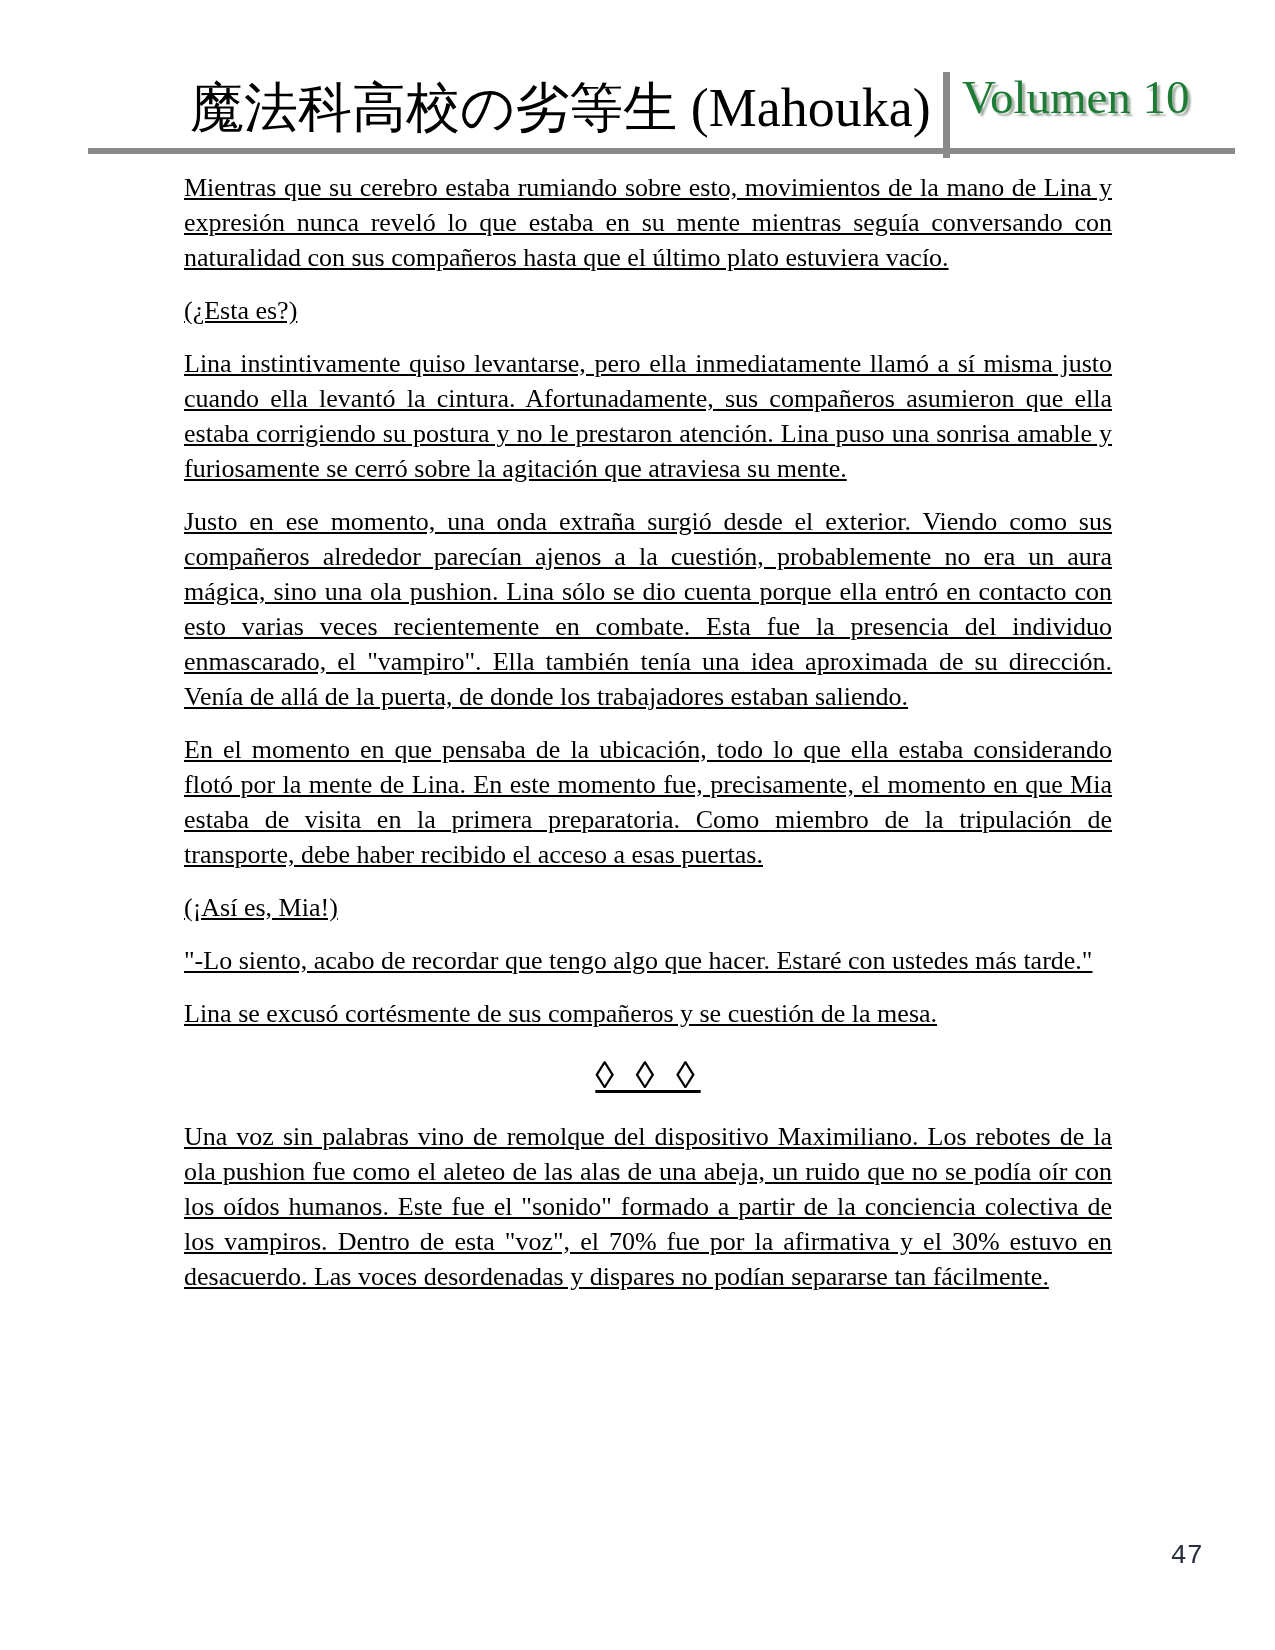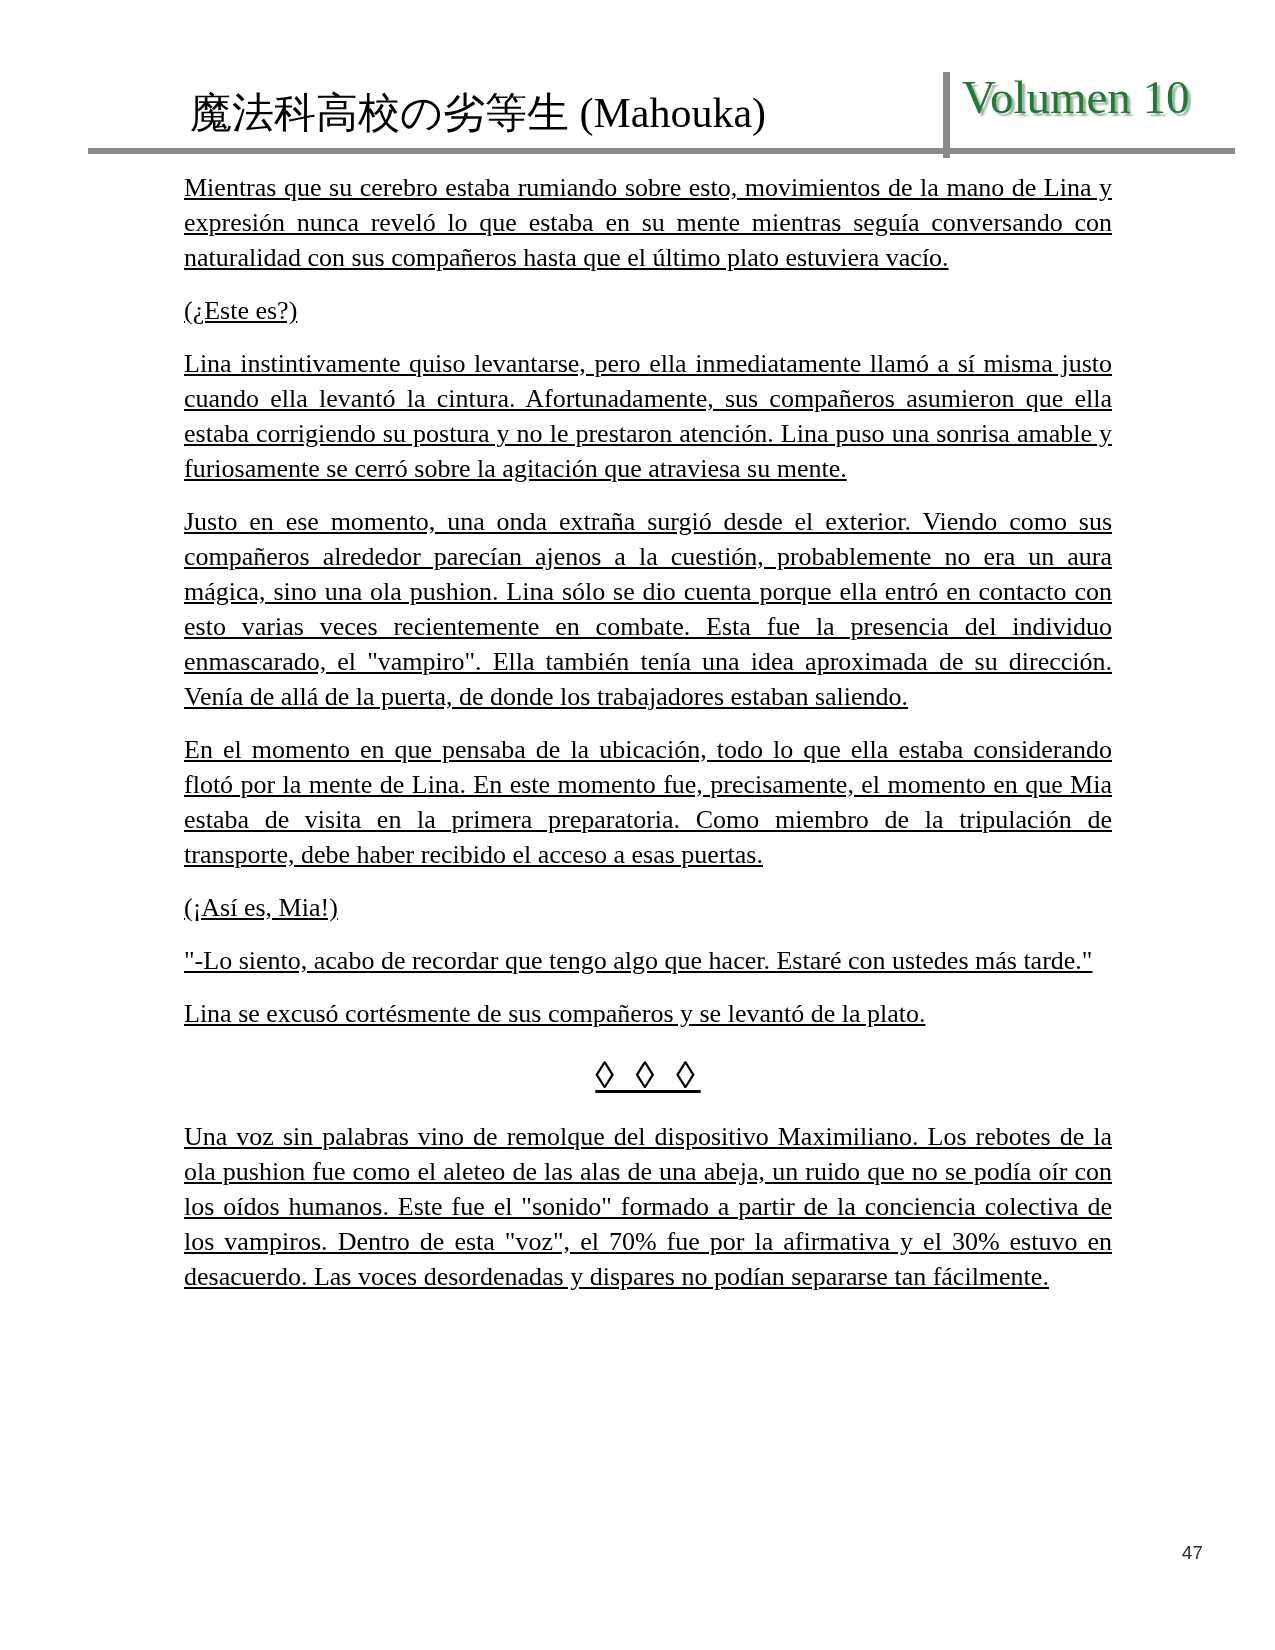--- a/index.html
+++ b/index.html
@@ -14,22 +14,22 @@
     width:1275px;height:1650px;
     position:relative;
     font-family:"Liberation Serif","DejaVu Serif",serif;
     color:var(--text-black);
     overflow:hidden;
   }
   .page{position:absolute;inset:0;background:#ffffff;}
   
   .doc-title{
     position:absolute;left:190px;top:76px;
-    font-size:42px;line-height:1.2;
-    color:#000;white-space:nowrap;margin-top:12px;
+    font-size:54px;line-height:1.2;
+    color:#000;white-space:nowrap;
   }
   .header-vbar{
     position:absolute;left:943px;top:72px;
     width:7px;height:86px;
     background:var(--rule-gray);
   }
   .volume-label{
     position:absolute;left:962px;top:72px;
     font-size:47px;font-weight:normal;line-height:1.1;
     color:var(--accent-green);
@@ -52,46 +52,46 @@
   .content p{margin:0 0 18px 0;}
   .content p.separator{
     text-align:center;
     font-size:38px;line-height:52px;
     letter-spacing:6px;
     margin:0 0 18px 0;
   }
   
   .page-number{
     position:absolute;top:1543px;right:72px;
-    font-family:Liberation Sans, sans-serif;
-    font-size:19px;line-height:1;
+    font-family:Liberation Mono, monospace;
+    font-size:27px;line-height:1;
     color:var(--page-num-color);
   }
 </style>
 </head>
 <body>
 
 <div class="page">
 
   <div class="doc-title">魔法科高校の劣等生 (Mahouka)</div>
 
   <div class="header-vbar"></div>
 
   <div class="volume-label">Volumen 10</div>
 
   <div class="header-rule"></div>
 
   <div class="content">
     <p>Mientras que su cerebro estaba rumiando sobre esto, movimientos de la mano de Lina y expresión nunca reveló lo que estaba en su mente mientras seguía conversando con naturalidad con sus compañeros hasta que el último plato estuviera vacío.</p>
-    <p>(¿Este es?)</p>
+    <p>(¿Esta es?)</p>
     <p>Lina instintivamente quiso levantarse, pero ella inmediatamente llamó a sí misma justo cuando ella levantó la cintura. Afortunadamente, sus compañeros asumieron que ella estaba corrigiendo su postura y no le prestaron atención. Lina puso una sonrisa amable y furiosamente se cerró sobre la agitación que atraviesa su mente.</p>
     <p>Justo en ese momento, una onda extraña surgió desde el exterior. Viendo como sus compañeros alrededor parecían ajenos a la cuestión, probablemente no era un aura mágica, sino una ola pushion. Lina sólo se dio cuenta porque ella entró en contacto con esto varias veces recientemente en combate. Esta fue la presencia del individuo enmascarado, el "vampiro". Ella también tenía una idea aproximada de su dirección. Venía de allá de la puerta, de donde los trabajadores estaban saliendo.</p>
     <p>En el momento en que pensaba de la ubicación, todo lo que ella estaba considerando flotó por la mente de Lina. En este momento fue, precisamente, el momento en que Mia estaba de visita en la primera preparatoria. Como miembro de la tripulación de transporte, debe haber recibido el acceso a esas puertas.</p>
     <p>(¡Así es, Mia!)</p>
     <p>"-Lo siento, acabo de recordar que tengo algo que hacer. Estaré con ustedes más tarde."</p>
-    <p>Lina se excusó cortésmente de sus compañeros y se levantó de la plato.</p>
+    <p>Lina se excusó cortésmente de sus compañeros y se cuestión de la mesa.</p>
     <p class="separator">◊ ◊ ◊</p>
     <p>Una voz sin palabras vino de remolque del dispositivo Maximiliano. Los rebotes de la ola pushion fue como el aleteo de las alas de una abeja, un ruido que no se podía oír con los oídos humanos. Este fue el "sonido" formado a partir de la conciencia colectiva de los vampiros. Dentro de esta "voz", el 70% fue por la afirmativa y el 30% estuvo en desacuerdo. Las voces desordenadas y dispares no podían separarse tan fácilmente.</p>
   </div>
 
   <div class="page-number">47</div>
 
 </div>
 
 </body></html>

